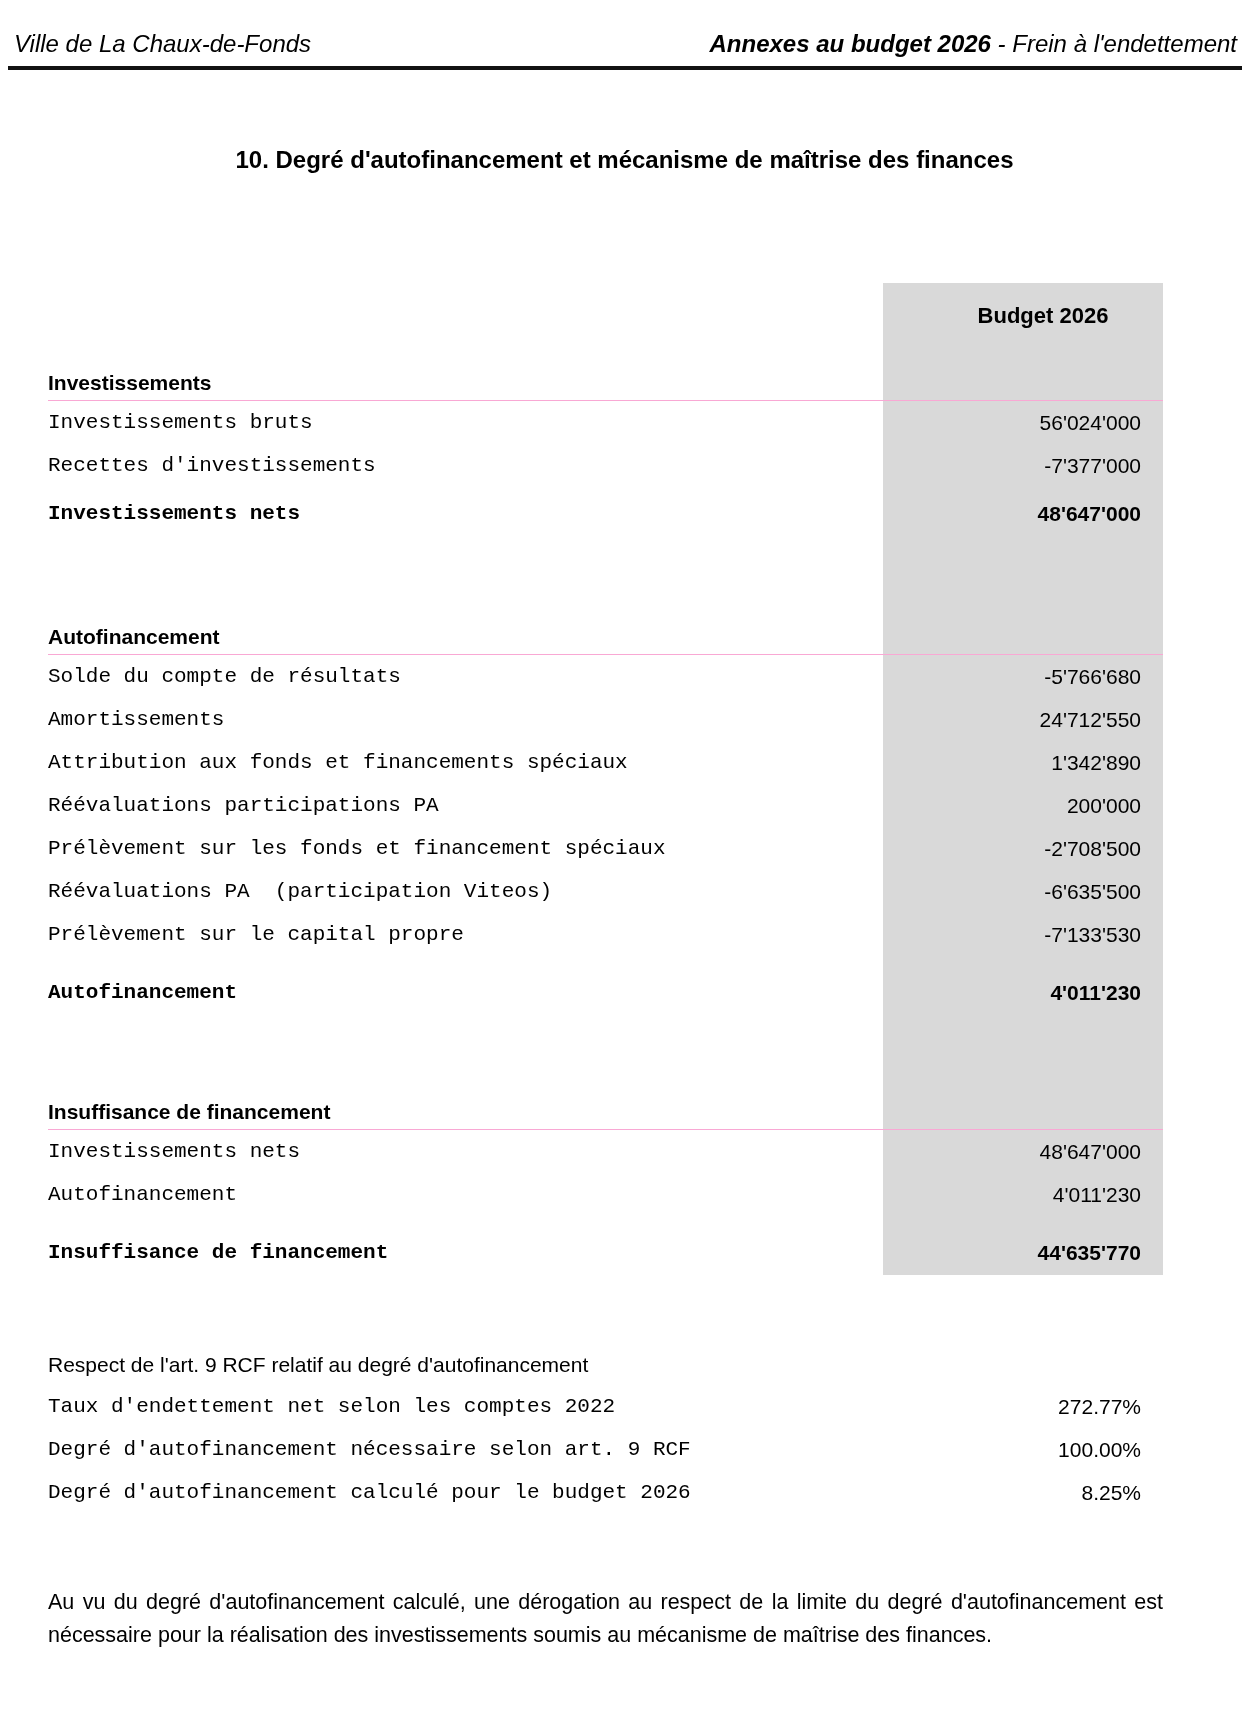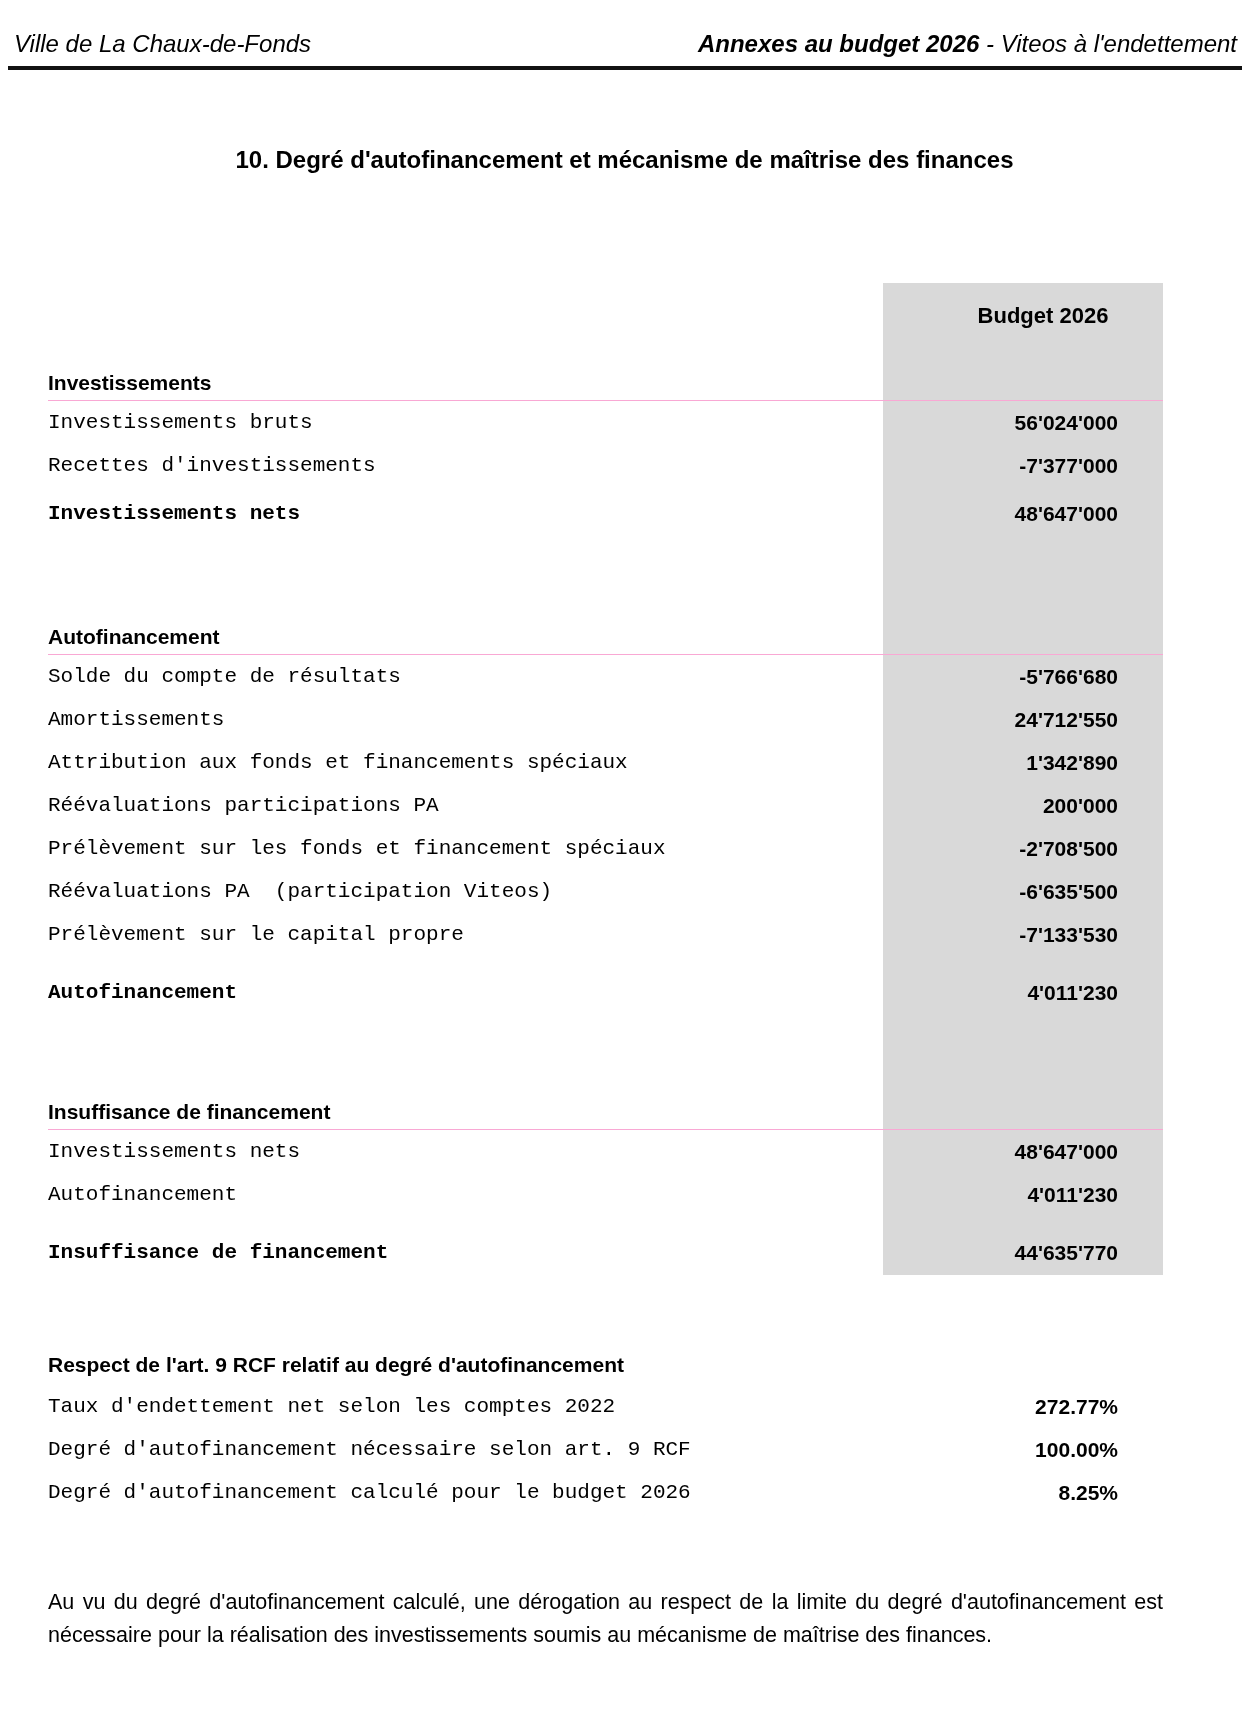--- a/index.html
+++ b/index.html
@@ -41,42 +41,42 @@
   .sect-heading{
     font-size:21px;font-weight:bold;line-height:26px;
     padding-bottom:4px;border-bottom:1px solid #f9a8d4;
   }
   .rows{}
   .row{
     display:flex;justify-content:space-between;align-items:center;
     height:43px;font-size:21px;
   }
   .row .lbl{white-space:pre-wrap;font-family:Liberation Mono, monospace;}
-  .row .val{padding-right:45px;white-space:nowrap;font-weight:bold;}
+  .row .val{padding-right:22px;white-space:nowrap;}
   .row.total{font-weight:bold;}
   .row.total-gap{margin-top:5px;}
   .row.total-gap-lg{margin-top:15px;}
   
   .rcf-heading{
-    font-size:21px;font-weight:bold;line-height:26px;margin-bottom:7px;
+    font-size:21px;font-weight:normal;line-height:26px;margin-bottom:7px;
   }
   
   .note{
     position:absolute;left:48px;top:1586px;width:1115px;
     font-size:21.5px;line-height:33px;text-align:justify;
   }
 </style>
 </head>
 <body>
 
 <div class="page">
 
   <div class="header">
     <div class="left">Ville de La Chaux-de-Fonds</div>
-    <div class="right"><b>Annexes au budget 2026</b><span> - Viteos à l'endettement</span></div>
+    <div class="right"><b>Annexes au budget 2026</b><span> - Frein à l'endettement</span></div>
   </div>
   <div class="header-rule"></div>
 
   <div class="doc-title">10. Degré d'autofinancement et mécanisme de maîtrise des finances</div>
 
   <div class="budget-col">
     <div class="col-header">Budget 2026</div>
   </div>
 
   <div class="sect" style="top:370px">

